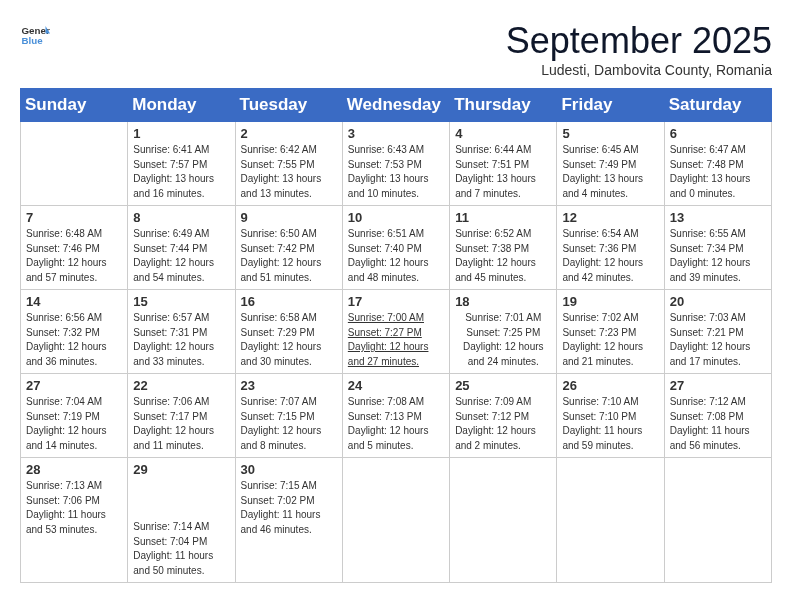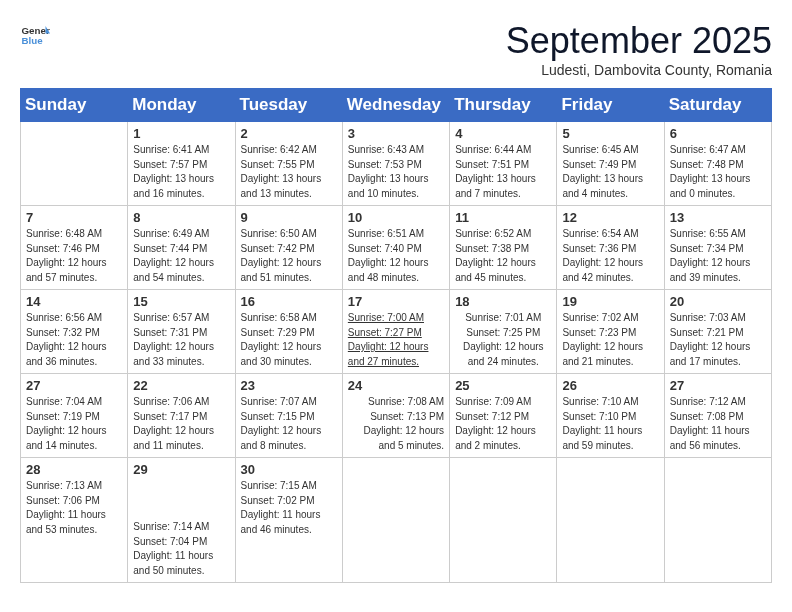--- a/index.html
+++ b/index.html
@@ -265,21 +265,21 @@
         </td>
         <td>
           <span class="day-number">23</span>
           <div class="day-info" style="white-space: pre-line;">Sunrise: 7:07 AM
 Sunset: 7:15 PM
 Daylight: 12 hours
 and 8 minutes.</div>
         </td>
         <td>
           <span class="day-number">24</span>
-          <div class="day-info" style="white-space: pre-line; text-align: right;">Sunrise: 7:08 AM
+          <div class="day-info" style="white-space: pre-line;">Sunrise: 7:08 AM
 Sunset: 7:13 PM
 Daylight: 12 hours
 and 5 minutes.</div>
         </td>
         <td>
           <span class="day-number">25</span>
           <div class="day-info" style="white-space: pre-line;">Sunrise: 7:09 AM
 Sunset: 7:12 PM
 Daylight: 12 hours
 and 2 minutes.</div>

